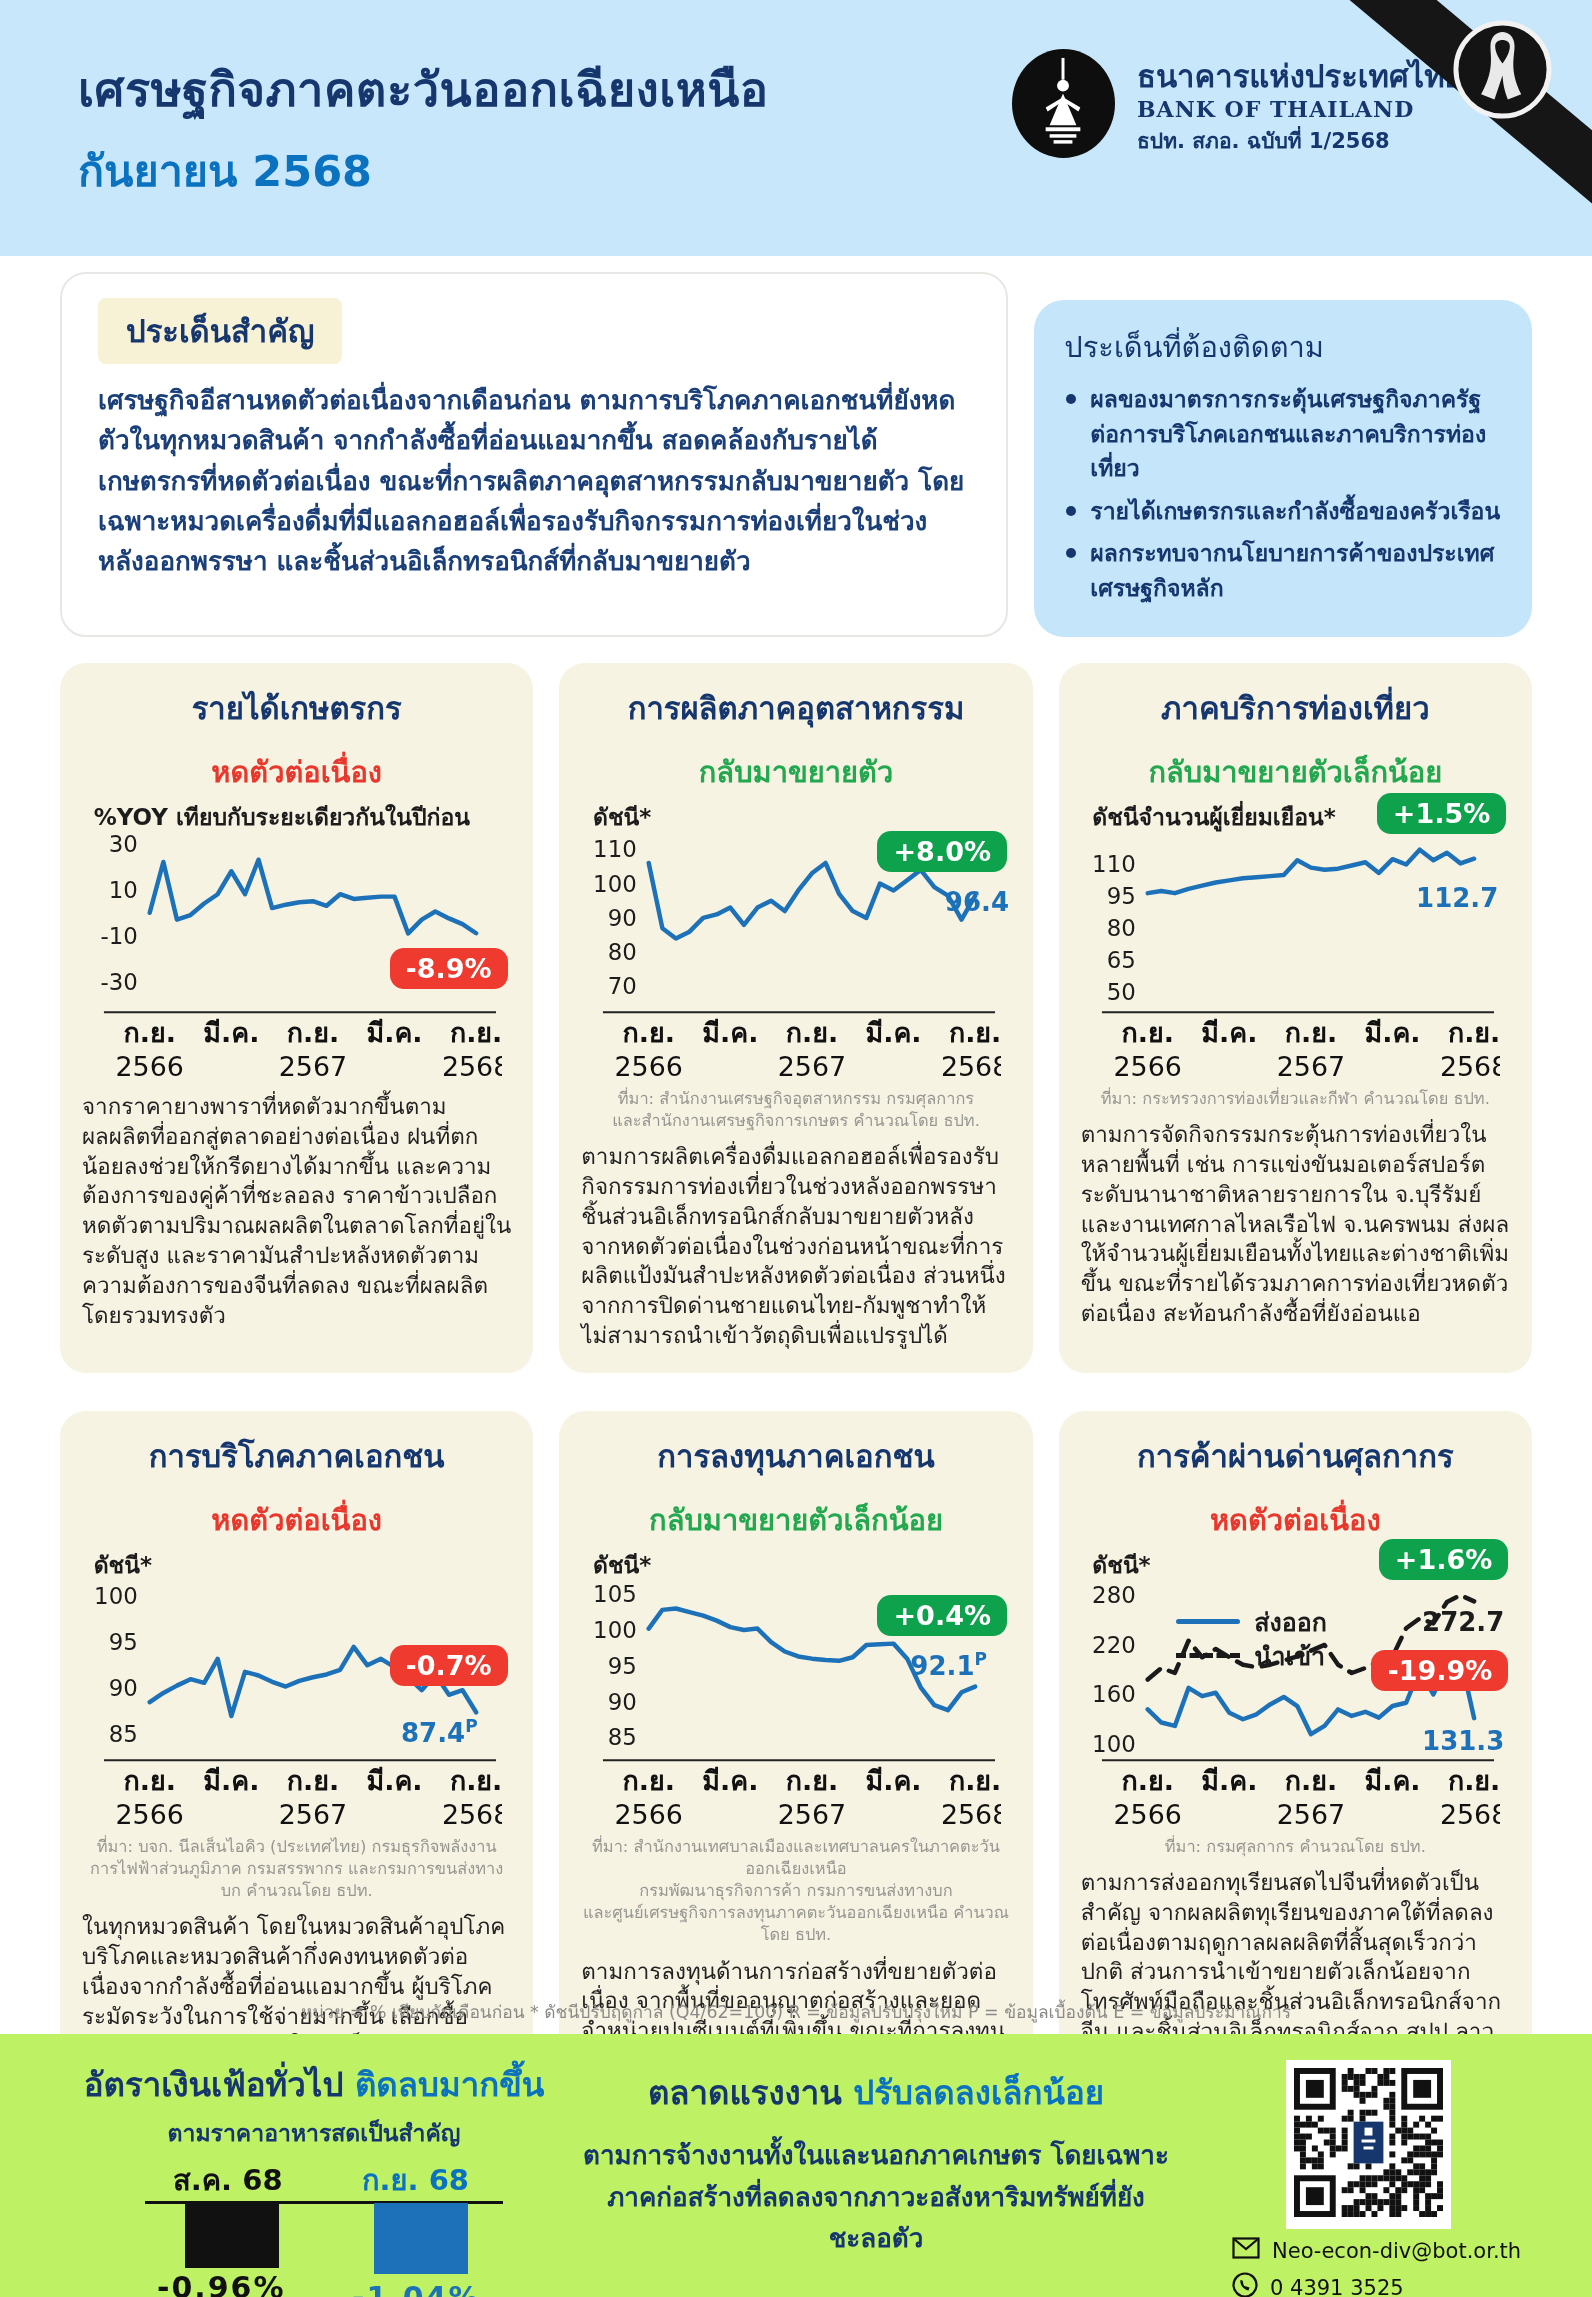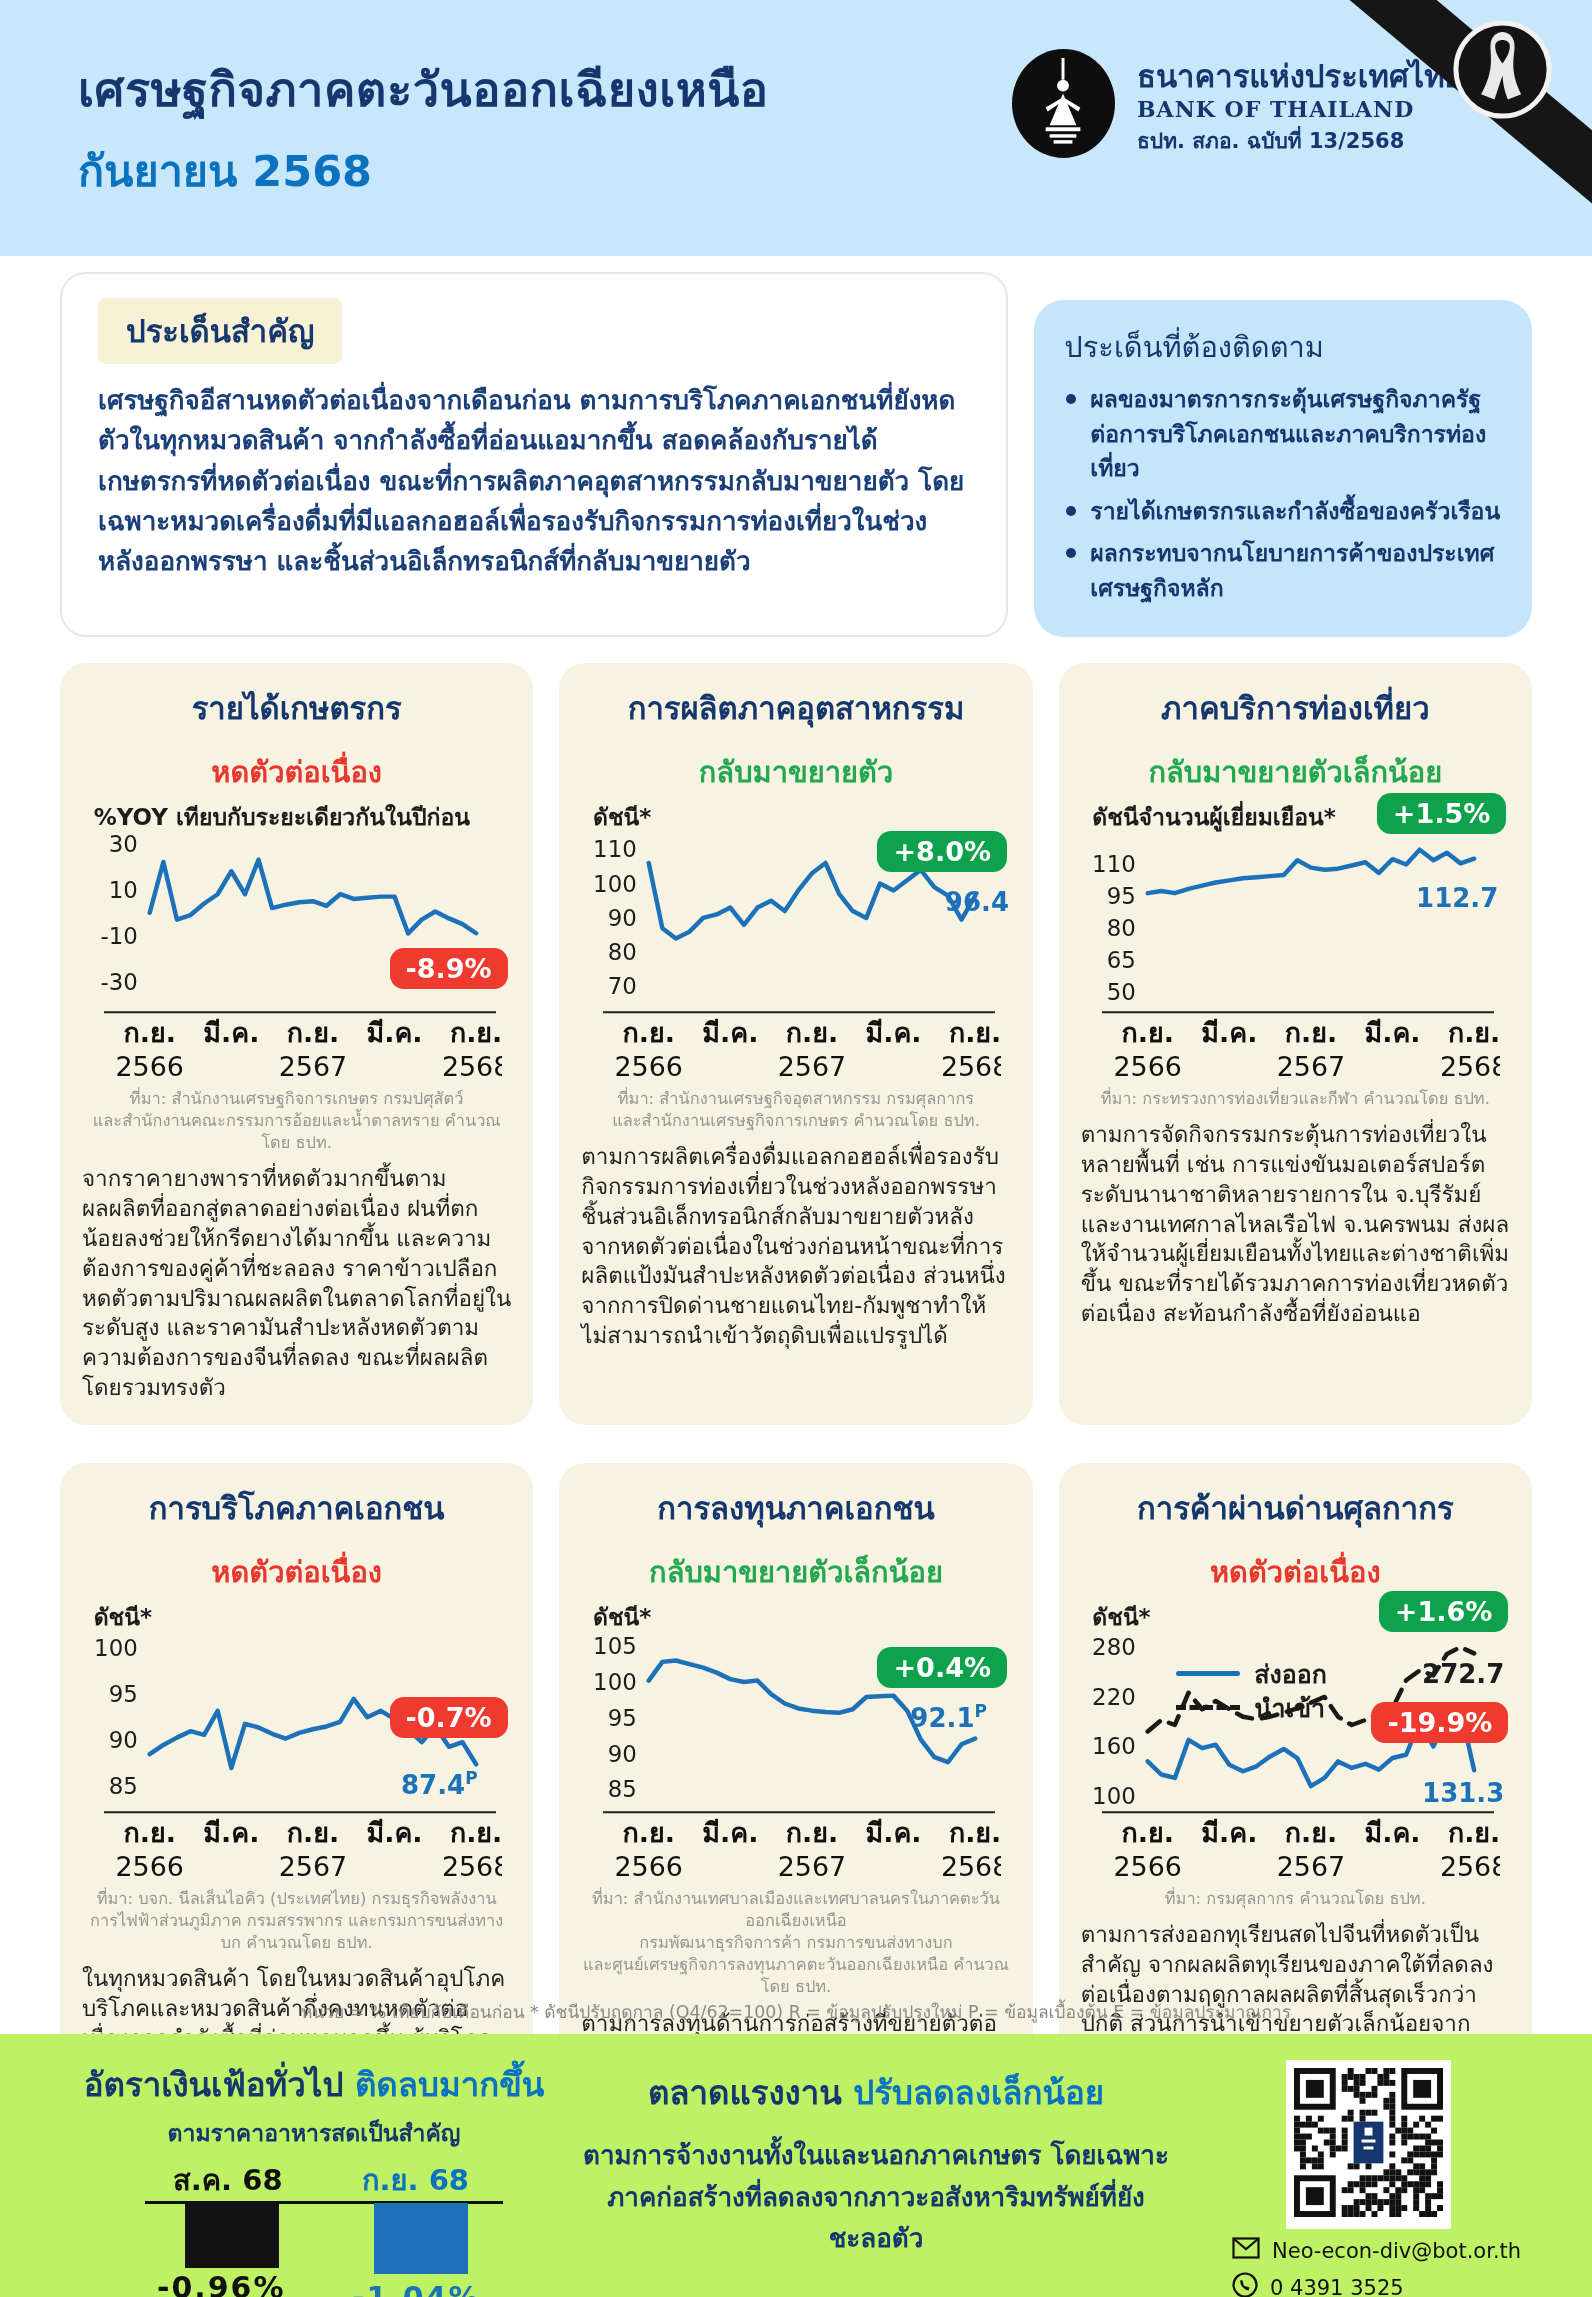--- a/index.html
+++ b/index.html
@@ -96,21 +96,21 @@
           <path d="M71 60 L54 50 L57 56 L69 64 Z"></path>
           <rect x="36" y="80" width="35" height="4"></rect>
           <rect x="40" y="87" width="27" height="3.5"></rect>
           <rect x="44" y="93" width="19" height="3.5"></rect>
         </g>
       </svg>
     </span>
     <div class="brand-text">
       <div class="bank-th">ธนาคารแห่งประเทศไทย</div>
       <div class="bank-en">BANK OF THAILAND</div>
-      <div class="issue">ธปท. สภอ. ฉบับที่ 13/2568</div>
+      <div class="issue">ธปท. สภอ. ฉบับที่ 1/2568</div>
     </div>
   </div>
   <div class="mourn-band"></div>
   <div class="mourn-circle">
     <svg width="103" height="103" viewBox="0 0 104 104">
       <circle cx="52" cy="52" r="47" fill="#141414" stroke="#f2f2f2" stroke-width="5"></circle>
       <path transform="translate(52,50) scale(1.35)" fill="#e9e9e9" d="M-9,-16 C-9,-30 9,-30 9,-16 C9,-8 5,2 14,20 L4,24 C1,16 0.5,12 0,6 C-2,12 -4,18 -6,24 L-16,20 C-6,2 -9,-8 -9,-16 Z"></path>
       <path transform="translate(52,50) scale(1.35)" fill="#141414" d="M-5.5,-16 C-5.5,-22 5.5,-22 5.5,-16 C5.5,-11 2,-6 0,-3 C-2,-6 -5.5,-11 -5.5,-16 Z"></path>
     </svg>
   </div>
@@ -149,22 +149,20 @@
           <text x="222" y="242" text-anchor="middle" font-size="27" font-weight="600" fill="#111">ก.ย.</text>
           <text x="304" y="242" text-anchor="middle" font-size="27" font-weight="600" fill="#111">มี.ค.</text>
           <text x="386" y="242" text-anchor="middle" font-size="27" font-weight="600" fill="#111">ก.ย.</text>
           <text x="58" y="276" text-anchor="middle" font-size="27" fill="#111">2566</text>
           <text x="222" y="276" text-anchor="middle" font-size="27" fill="#111">2567</text>
           <text x="386" y="276" text-anchor="middle" font-size="27" fill="#111">2568</text>
           <polyline points="58.0,112.1 71.7,61.1 85.3,119.0 99.0,114.4 112.7,102.8 126.3,93.5 140.0,70.4 153.7,93.5 167.3,58.8 181.0,107.4 194.7,104.0 208.3,101.6 222.0,100.5 235.7,105.1 249.3,93.5 263.0,98.2 276.7,97.0 290.3,95.9 304.0,95.9 317.7,132.9 331.3,119.0 345.0,110.9 358.7,117.8 372.3,123.6 386.0,132.7" fill="none" stroke="#1d71b8" stroke-width="4.5" stroke-linejoin="round" stroke-linecap="round" stroke-dasharray="none"></polyline>
         </svg>
       <div class="badge red" style="right:-6px; top:147px;">-8.9%</div>
     </div>
-    <div class="source">ที่มา: สำนักงานเศรษฐกิจการเกษตร กรมปศุสัตว์
-และสำนักงานคณะกรรมการอ้อยและน้ำตาลทราย คำนวณโดย ธปท.</div>
     <p class="card-body">จากราคายางพาราที่หดตัวมากขึ้นตามผลผลิตที่ออกสู่ตลาดอย่างต่อเนื่อง ฝนที่ตกน้อยลงช่วยให้กรีดยางได้มากขึ้น และความต้องการของคู่ค้าที่ชะลอลง ราคาข้าวเปลือกหดตัวตามปริมาณผลผลิตในตลาดโลกที่อยู่ในระดับสูง และราคามันสำปะหลังหดตัวตามความต้องการของจีนที่ลดลง ขณะที่ผลผลิตโดยรวมทรงตัว</p>
   </section>
 
   <section class="card">
     <h3 class="card-title">การผลิตภาคอุตสาหกรรม</h3>
     <div class="card-status green">กลับมาขยายตัว</div>
     <div class="chart-wrap">
       <div class="unit-label">ดัชนี*</div>
       <svg class="chart" width="410" height="281" viewBox="0 0 412 282">
           <text x="46" y="56.340425531914896" text-anchor="end" font-size="23" fill="#1c1c1c">110</text>

